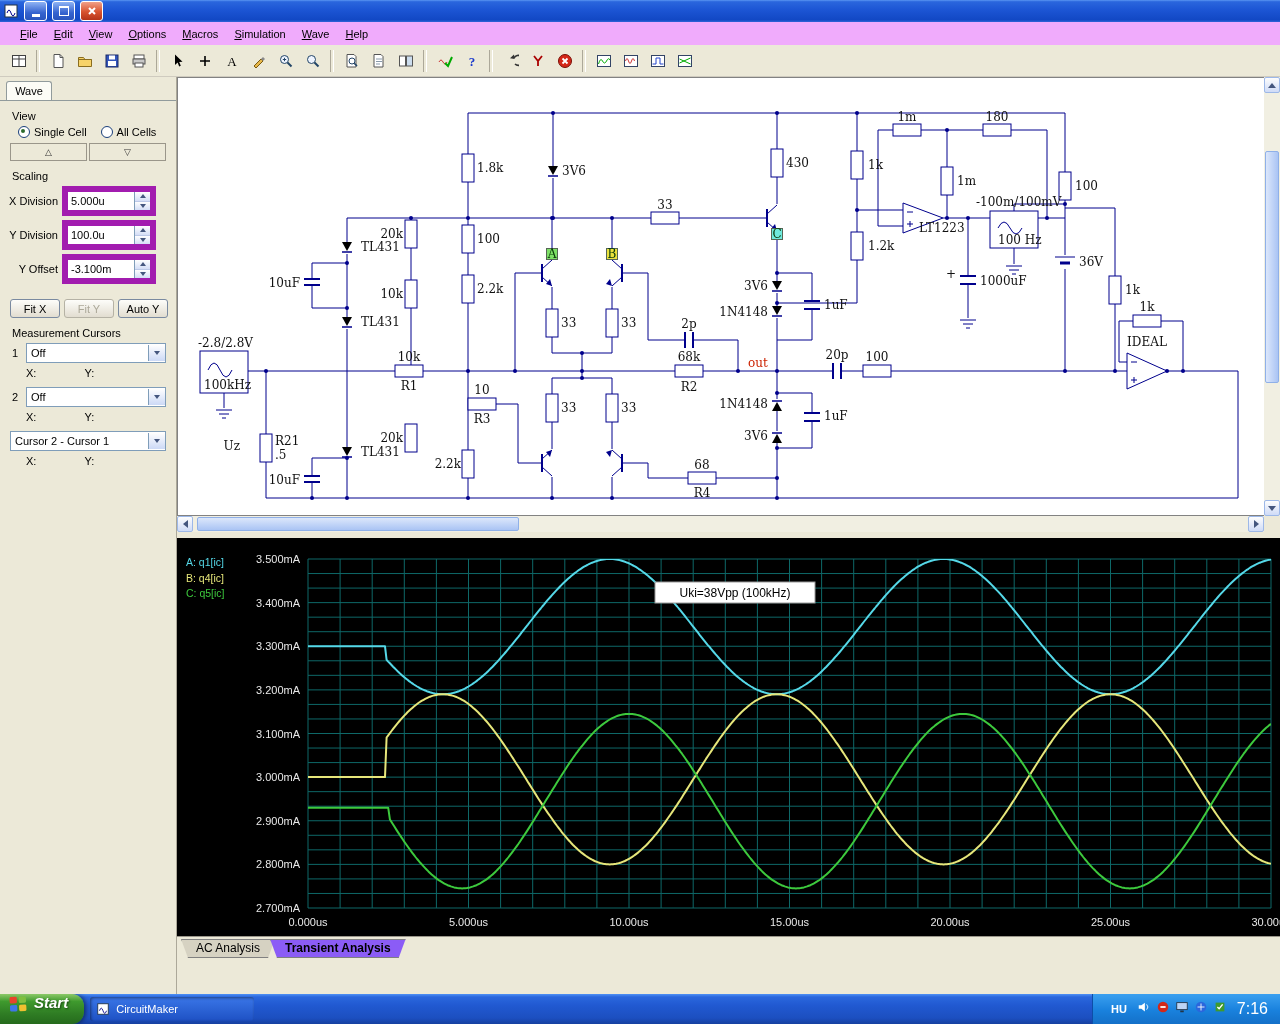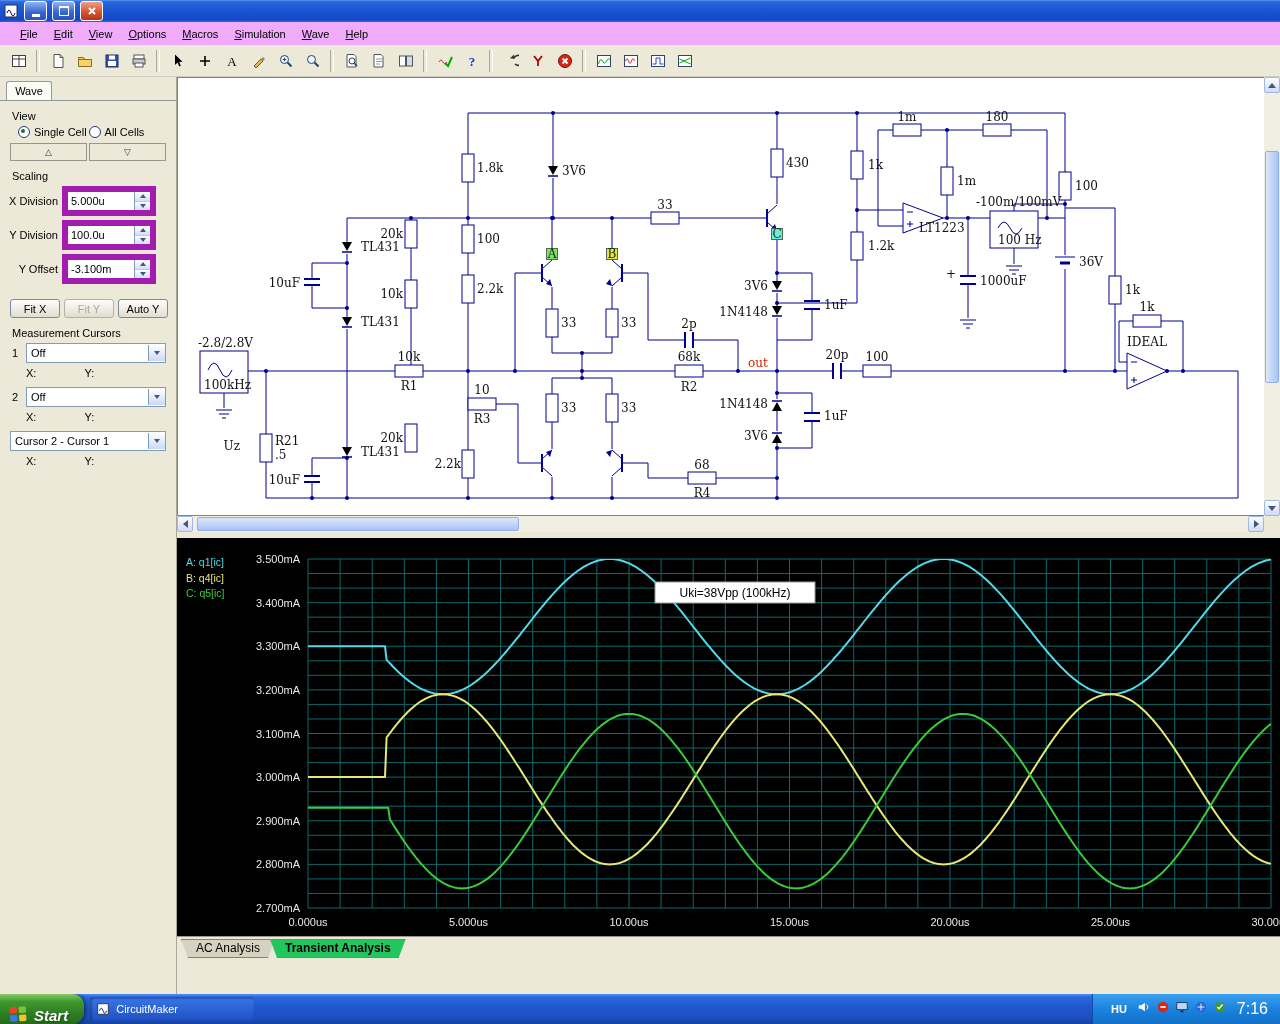--- a/index.html
+++ b/index.html
@@ -20,21 +20,21 @@
   .toolbar{height:31px;background:#ece9d8;display:flex;align-items:center;padding-left:5px;border-bottom:1px solid #cfcbbf;flex:0 0 auto;}
   .tbtn{width:25px;height:25px;display:flex;align-items:center;justify-content:center;border:1px solid transparent;border-radius:2px;}
   .tsep{width:2px;height:22px;border-left:1px solid #aca899;border-right:1px solid #fff;margin:0 4px;}
 
   
   .main{flex:1;display:flex;min-height:0;}
   .left-panel{width:176px;flex:0 0 auto;background:#ece9d8;border-right:1px solid #aca899;font-size:11px;position:relative;}
   .panel-tab{width:44px;height:18px;margin:4px 0 0 6px;background:#fcfcf6;border:1px solid #919b9c;border-bottom:none;border-radius:3px 3px 0 0;display:flex;align-items:center;justify-content:center;font-size:11px;}
   .panel-strip{border-top:1px solid #919b9c;}
   .grp-label{margin:9px 0 4px 12px;color:#000;}
-  .view-row{display:flex;margin:2px 0 2px 18px;gap:2px;}
+  .view-row{display:flex;margin:2px 0 2px 18px;gap:14px;}
   .radio{display:flex;align-items:center;gap:4px;}
   .rb{width:10px;height:10px;border-radius:50%;border:1px solid #1a3f7a;background:#fff;position:relative;display:inline-block;}
   .rb.sel::after{content:"";position:absolute;left:2px;top:2px;width:4px;height:4px;border-radius:50%;background:#2c6b2c;}
   .updown-row{display:flex;margin:5px 10px 2px 10px;gap:2px;}
   .flatbtn{flex:1;height:16px;border:1px solid #9a968a;background:#ece9d8;display:flex;align-items:center;justify-content:center;font-size:9px;color:#333;}
   .spinrow{display:flex;align-items:center;margin:4px 8px 4px 0;}
   .flabel{width:58px;text-align:right;margin-right:4px;}
   .fieldwrap{display:inline-flex;border:6px solid #a21caf;background:#fff;height:18px;}
   .fieldwrap input{border:none;outline:none;width:60px;font:11px "Liberation Sans",sans-serif;padding:0 3px;background:#fff;}
   .spin{display:flex;flex-direction:column;width:15px;border-left:1px solid #7f9db9;}
@@ -69,26 +69,26 @@
   .tri-l{width:0;height:0;border-top:4px solid transparent;border-bottom:4px solid transparent;border-right:5px solid #44567e;}
   .tri-r{width:0;height:0;border-top:4px solid transparent;border-bottom:4px solid transparent;border-left:5px solid #44567e;}
   .tri-u2{width:0;height:0;border-left:4px solid transparent;border-right:4px solid transparent;border-bottom:5px solid #44567e;}
   .tri-d2{width:0;height:0;border-left:4px solid transparent;border-right:4px solid transparent;border-top:5px solid #44567e;}
   .wave-gap{height:6px;background:#ece9d8;}
   .wave-area{height:398px;background:#000;flex:0 0 auto;}
   #waveplot{display:block;}
   #waveplot text{font-family:"Liberation Sans",sans-serif;}
   .antabs{height:22px;background:#ece9d8;display:flex;align-items:flex-start;padding:2px 0 0 4px;border-top:1px solid #9a968a;flex:0 0 auto;}
   .antab{height:17px;line-height:17px;padding:0 14px;font-size:12px;background:#d6d2c2;border:1px solid #808080;clip-path:polygon(0 0,100% 0,calc(100% - 7px) 100%,7px 100%);margin-right:-5px;}
-  .antab.active{background:#22c55e;font-weight:bold;z-index:2;}
+  .antab.active{background:#8b5cf6;font-weight:bold;z-index:2;}
   .filler{flex:1;background:#ece9d8;}
 
   
   .taskbar{height:30px;background:linear-gradient(180deg,#4f91f5 0%,#2a67dd 10%,#2159d1 38%,#1c4fc0 80%,#16409f 100%);display:flex;align-items:center;flex:0 0 auto;}
-  .start{height:30px;padding:0 16px 0 8px;border-radius:0 12px 12px 0;background:linear-gradient(180deg,#8cc968 0%,#3f9a2e 25%,#2f7d24 65%,#256a1c 100%);display:flex;align-items:flex-end;gap:6px;color:#fff;font-weight:bold;font-style:italic;font-size:15px;box-shadow:2px 0 4px rgba(0,0,0,.45);text-shadow:1px 1px 2px #1a4a12;}
+  .start{height:30px;padding:0 16px 0 8px;border-radius:0 12px 12px 0;background:linear-gradient(180deg,#8cc968 0%,#3f9a2e 25%,#2f7d24 65%,#256a1c 100%);display:flex;align-items:flex-start;gap:6px;color:#fff;font-weight:bold;font-style:italic;font-size:15px;box-shadow:2px 0 4px rgba(0,0,0,.45);text-shadow:1px 1px 2px #1a4a12;}
   .task{margin-left:6px;width:152px;height:24px;border-radius:3px;background:linear-gradient(180deg,#3a76e8,#1e51c4);display:flex;align-items:center;gap:6px;padding:0 6px;color:#fff;font-size:11px;box-shadow:inset 1px 1px 3px rgba(0,0,0,.45);text-align:center;}
   .tray{margin-left:auto;height:30px;display:flex;align-items:center;gap:6px;padding:0 12px 0 14px;background:linear-gradient(180deg,#3aa0f0 0%,#1981dd 55%,#1470c8 100%);border-left:1px solid #0d4ea8;color:#fff;}
   .tray .lang{font-size:11px;font-weight:bold;padding:2px 4px;}
   .tray .clock{font-size:16px;margin-left:4px;}
 </style>
 </head>
 <body>
 
 <div id="app">
 

